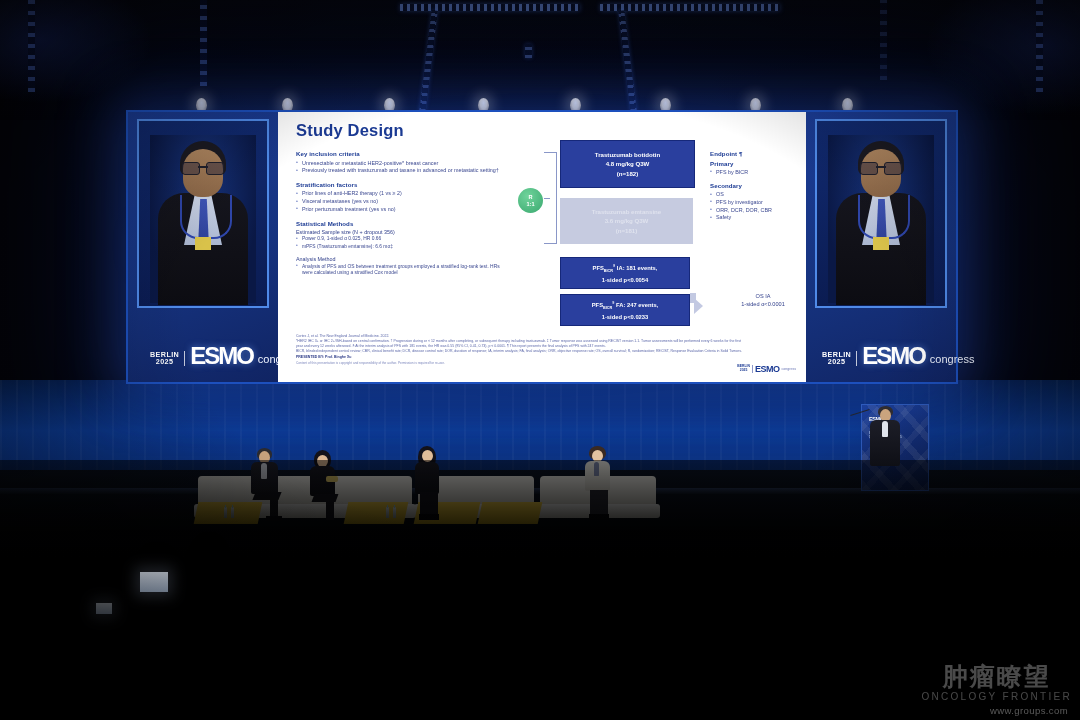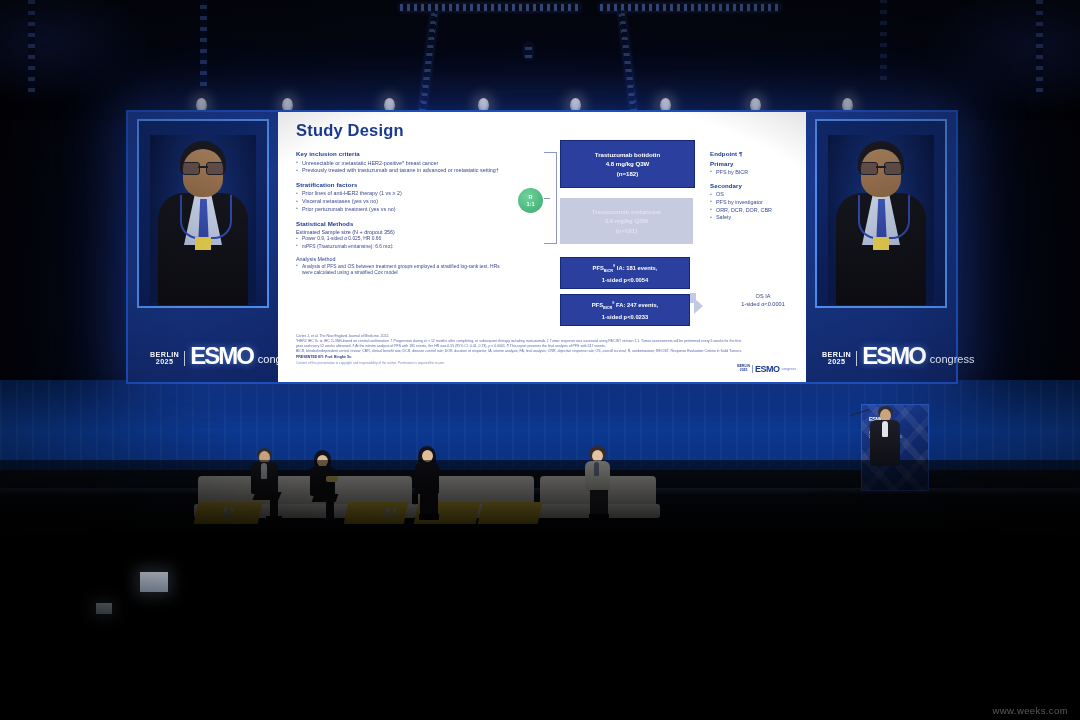--- a/index.html
+++ b/index.html
@@ -469,15 +469,19 @@
     <div class="silhouette" style="left:452px;width:96px;height:120px;"></div>
     <div class="silhouette" style="left:560px;width:110px;height:112px;"></div>
     <div class="silhouette" style="left:690px;width:120px;height:104px;"></div>
     <div class="silhouette" style="left:830px;width:130px;height:96px;"></div>
     <div class="laptop" style="left:140px;bottom:128px;width:28px;height:20px;"></div>
     <div class="laptop" style="left:96px;bottom:106px;width:16px;height:11px;opacity:.55;"></div>
   </div>
 
   <div class="vignette"></div>
 
-  <div class="wmUrl">www.weeks.com</div>
+  <div class="watermark">
+    <div class="wmCn">肿瘤瞭望</div>
+    <div class="wmEn">ONCOLOGY FRONTIER</div>
+  </div>
+  <div class="wmUrl">www.groups.com</div>
 
 </div>
 
 </body></html>

